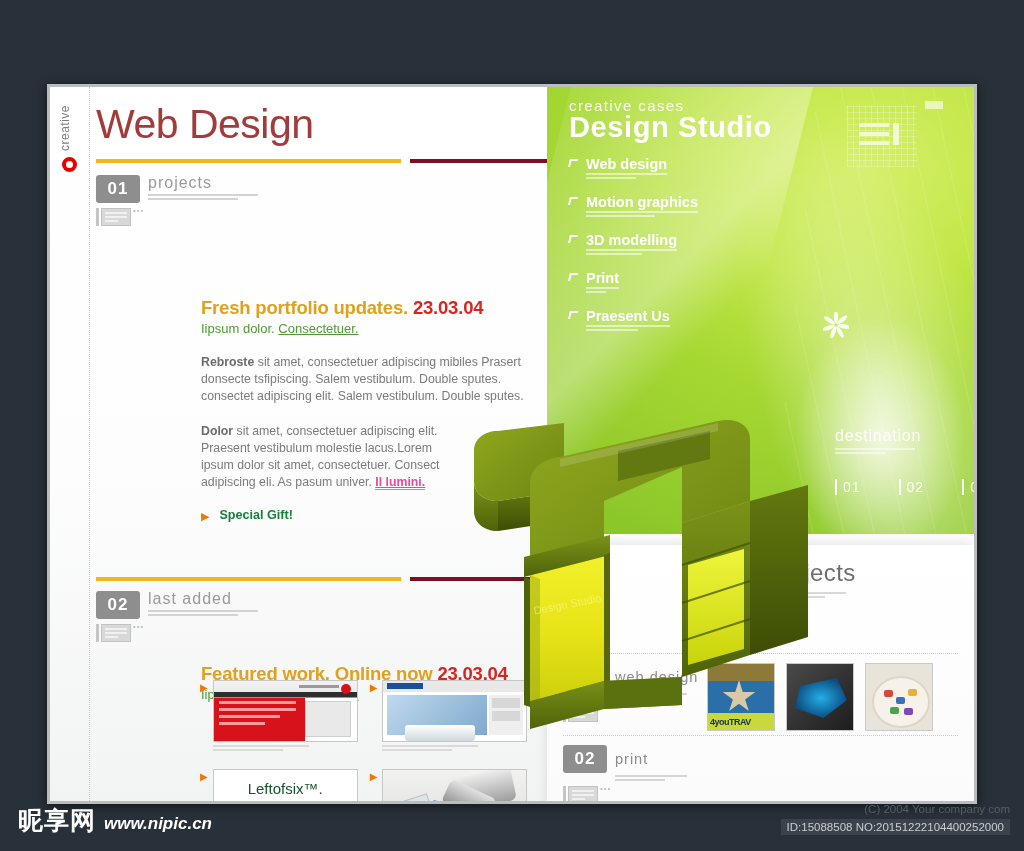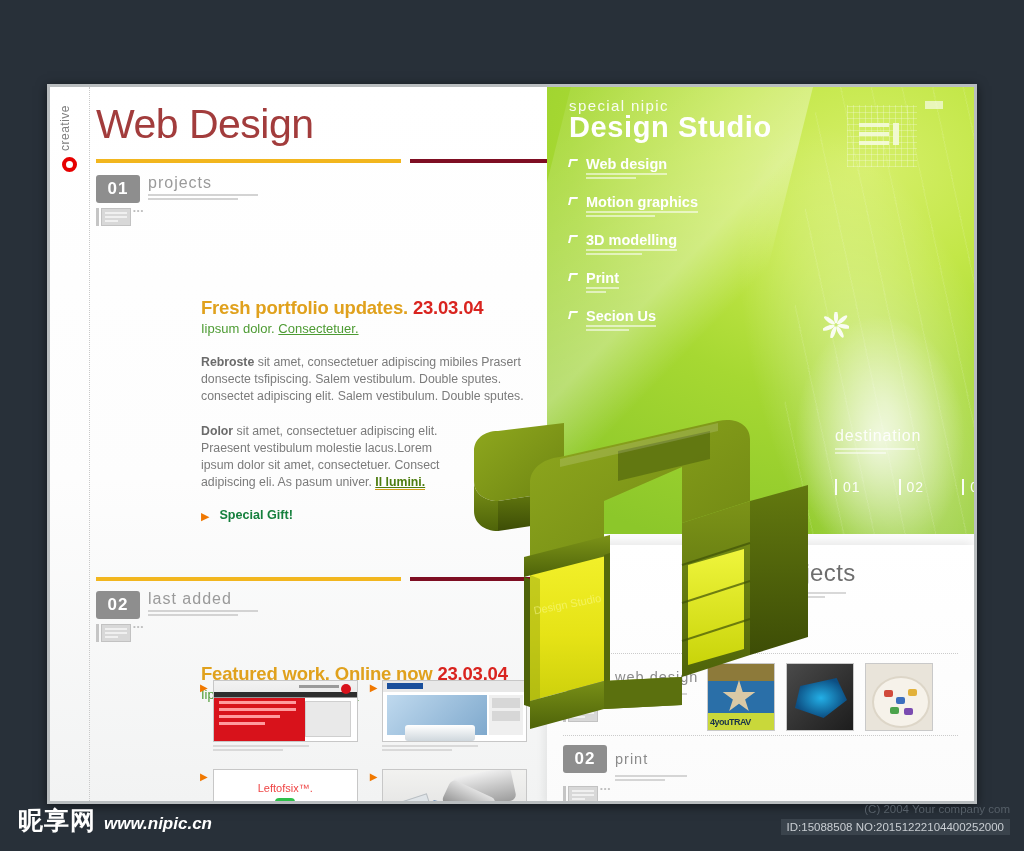--- a/index.html
+++ b/index.html
@@ -140,21 +140,21 @@
   .art-lead{
     margin-top:2px;font-size:13px;color:#4d9b33;
   }
   .art-lead a{ color:#4d9b33; }
   .para{
     margin-top:18px;
     font-size:12.3px;line-height:17px;color:#7b7b7b;
   }
   .para b{ color:#6b6b6b; }
   .para .hl{
-    color:#4d7c0f;font-weight:bold;
+    color:#ec4899;font-weight:bold;
     border-bottom:1px solid #d39b14;
   }
   .gift{
     margin-top:17px;
     display:flex;align-items:flex-start;gap:10px;
     font-size:12.6px;
   }
   .gift .arrow{color:#f07800;font-size:11px;line-height:16px;}
   .gift .g-lbl{color:#15803d;font-weight:bold;}
   .gift .g-txt{color:#8a8a8a;}
@@ -197,21 +197,21 @@
 
   .t2{background:#ffffff;}
   .t2 .topbar{position:absolute;left:0;top:0;width:100%;height:11px;background:#e8e8e8;}
   .t2 .pana{position:absolute;left:4px;top:2px;width:36px;height:6px;background:#1a4f9c;}
   .t2 .hero{position:absolute;left:4px;top:14px;width:100px;height:40px;background:linear-gradient(135deg,#bfd9ee,#7fa9cd);}
   .t2 .prod{position:absolute;left:18px;top:30px;width:70px;height:16px;border-radius:3px;background:linear-gradient(180deg,#fff,#cfd7dd);}
   .t2 .side{position:absolute;right:3px;top:14px;width:34px;height:40px;background:#efefef;}
   .t2 .side i{display:block;margin:3px;height:10px;background:#d7d7d7;}
 
   .t3{background:#ffffff;display:flex;align-items:center;justify-content:center;flex-direction:column;}
-  .t3 .word{font-size:11px;color:#ef4444;font-weight:400;}
+  .t3 .word{font-size:15px;color:#14532d;font-weight:400;}
   .t3 .mark{margin-top:4px;width:20px;height:20px;border-radius:4px;background:#2fbf4a;display:flex;align-items:center;justify-content:center;}
 
   .t4{background:linear-gradient(180deg,#f2f2f0,#dedede);}
   .t4 .pipe{position:absolute;right:12px;top:2px;width:60px;height:34px;background:linear-gradient(180deg,#efefef,#9d9d9d);border-radius:6px;transform:rotate(-12deg);}
   .t4 .pipe2{position:absolute;right:32px;top:18px;width:50px;height:26px;background:linear-gradient(180deg,#e2e2e2,#8c8c8c);border-radius:6px;transform:rotate(25deg);}
   .t4 .pda{position:absolute;left:14px;top:28px;width:34px;height:22px;background:#dfe4e8;border:1px solid #b9bec2;transform:rotate(-18deg);}
   .t4 .card2{position:absolute;left:48px;top:32px;width:26px;height:20px;background:#1b4f94;border-radius:2px;transform:rotate(8deg);}
 
   
   .green{
@@ -598,21 +598,21 @@
     </div>
   </div>
 
   <div class="green">
     <div class="swoosh1"></div>
     <div class="swoosh2"></div>
     <div class="fiber"></div>
     <div class="glow"></div>
 
     <div class="green-head">
-      <div class="kicker">special nipic</div>
+      <div class="kicker">creative cases</div>
       <div class="title">Design  Studio</div>
     </div>
 
     <div class="si-logo">
       <span class="s"></span>
           <span class="i"></span>
     </div>
     <div class="si-dash"></div>
 
     <div class="green-menu">
@@ -640,21 +640,21 @@
       <div class="gm-item">
         <span class="tick"></span>
         <span>
           <span class="gm-lbl">Print</span>
           <span class="gm-sub"><i style="width:100%"></i><i style="width:62%"></i></span>
         </span>
       </div>
       <div class="gm-item">
         <span class="tick"></span>
         <span>
-          <span class="gm-lbl">Secion Us</span>
+          <span class="gm-lbl">Praesent Us</span>
           <span class="gm-sub"><i style="width:100%"></i><i style="width:62%"></i></span>
         </span>
       </div>
     </div>
 
     <span class="flower flower-mid">
       <svg width="26" height="26" viewBox="0 0 26 26">
         <g fill="#ffffff" opacity=".9">
           <ellipse cx="13" cy="5" rx="2.1" ry="6.5"></ellipse>
           <ellipse cx="13" cy="5" rx="2.1" ry="6.5" transform="rotate(50 13 13)"></ellipse>

